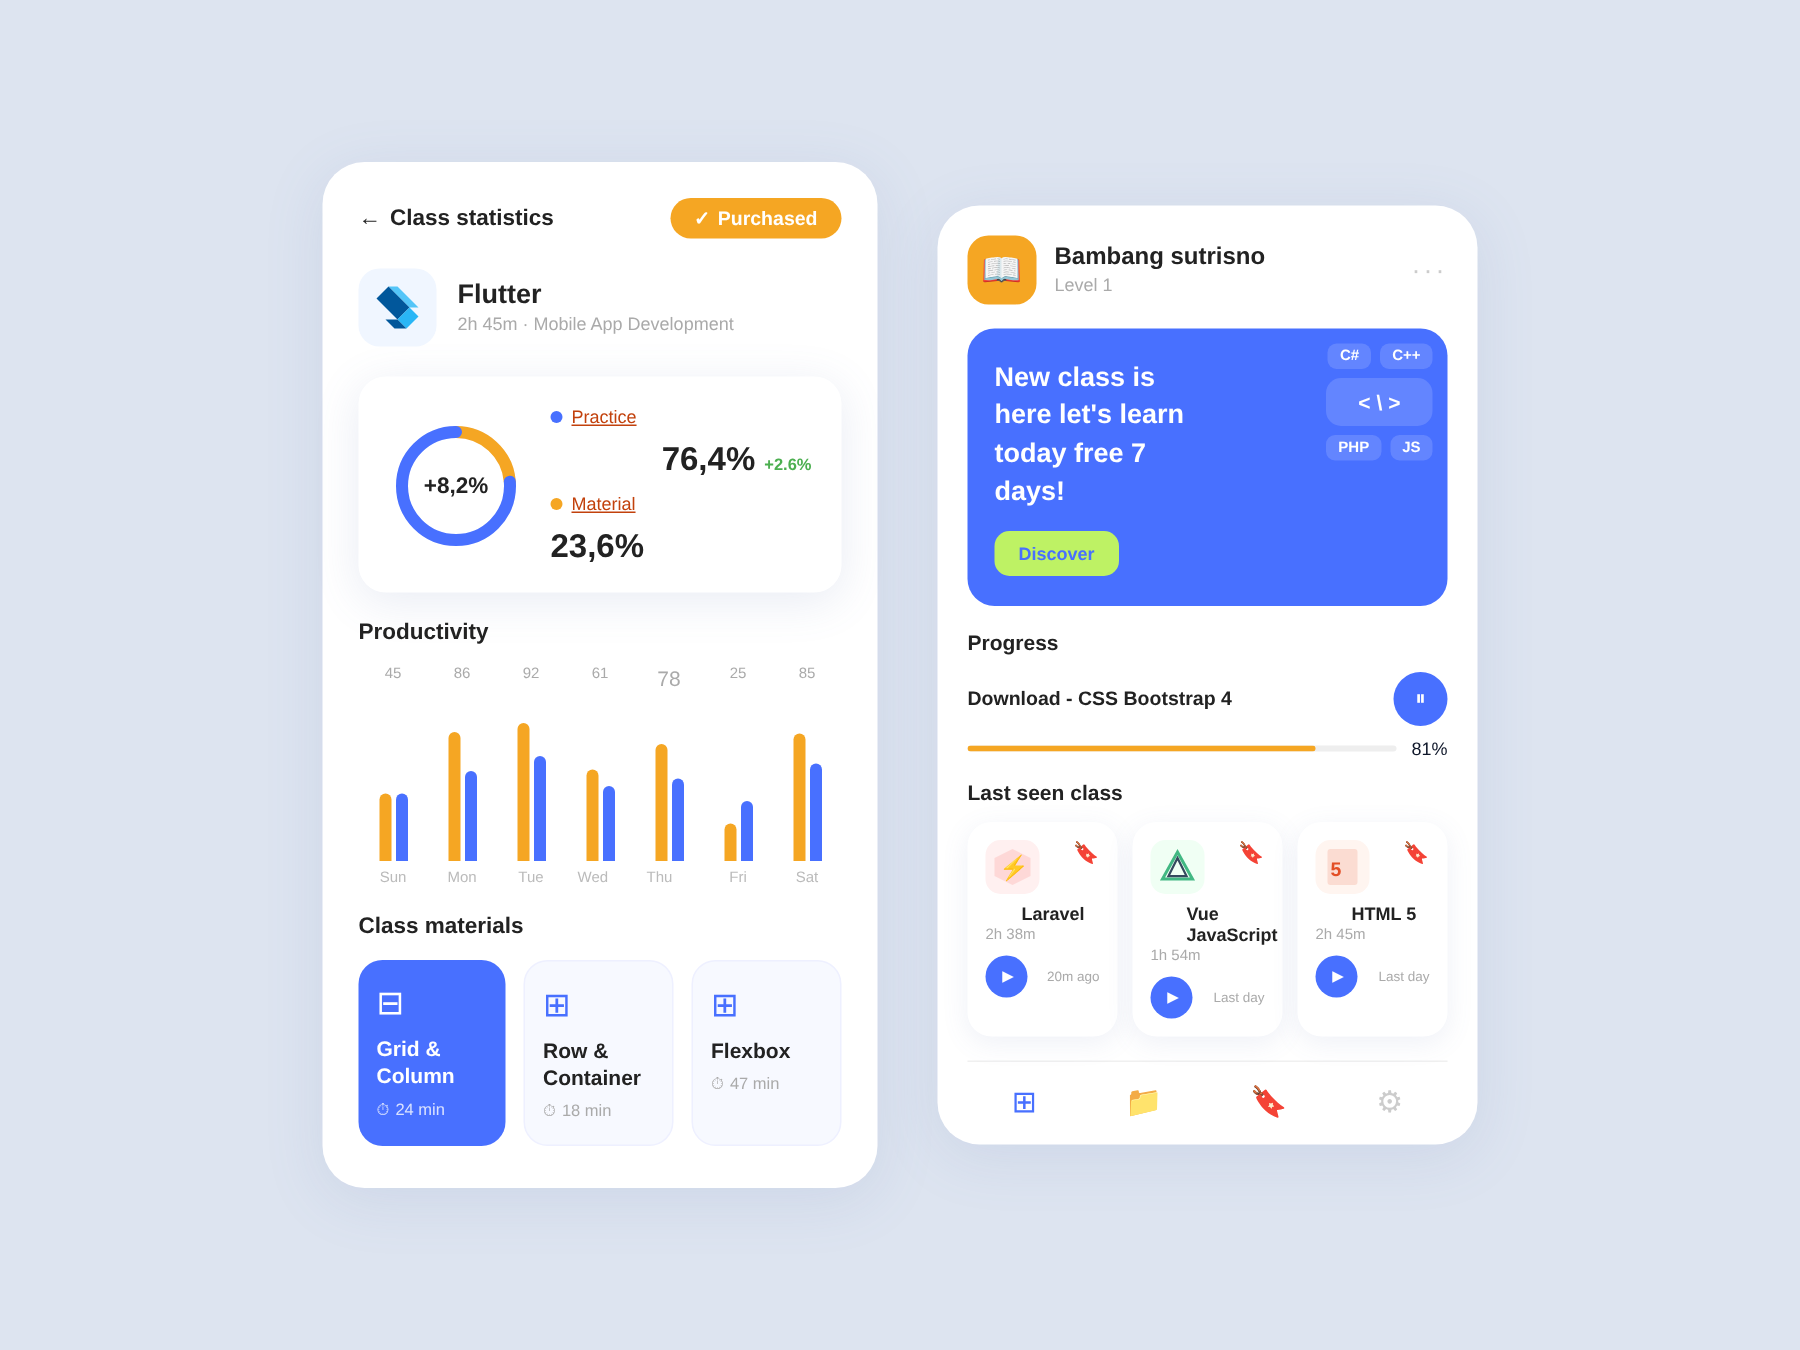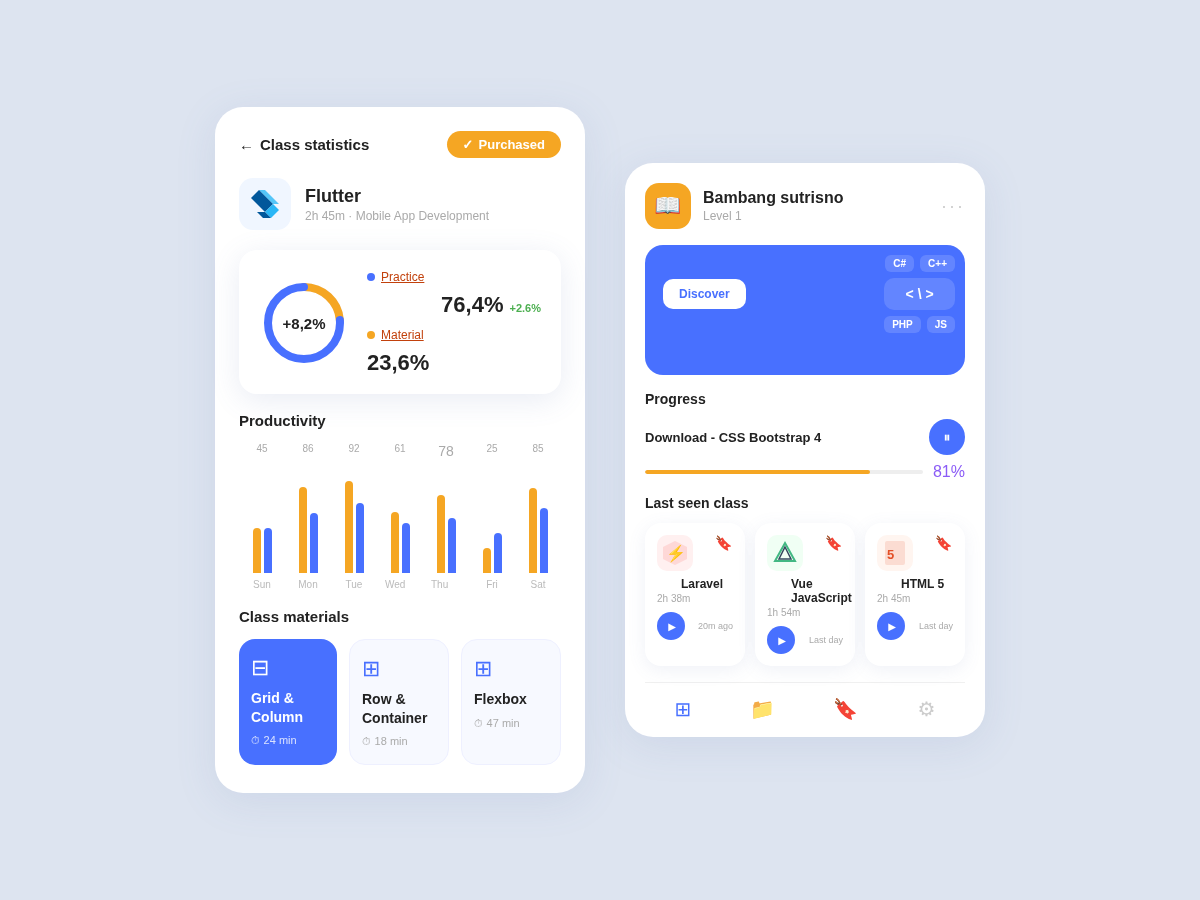--- a/index.html
+++ b/index.html
@@ -208,21 +208,21 @@
       border-radius: 18px;
       padding: 20px 18px;
       color: #fff;
       margin-bottom: 16px;
       position: relative;
       overflow: hidden;
       min-height: 130px;
     }
     .banner-text { font-size: 18px; font-weight: 700; line-height: 1.4; max-width: 150px; }
     .banner-btn {
-      background: #ffffff;
+      background: #bef264;
       color: #4870ff;
       border: none;
       border-radius: 10px;
       padding: 8px 16px;
       font-size: 12px;
       font-weight: 600;
       margin-top: 14px;
       cursor: pointer;
     }
     .banner-decoration {
@@ -271,21 +271,21 @@
       height: 4px;
       background: #eee;
       border-radius: 2px;
       overflow: hidden;
     }
     .progress-bar-fill {
       height: 100%;
       background: #f5a623;
       border-radius: 2px;
     }
-    .progress-pct { font-size: 16px; color: #8b5cf6; text-align: right; }
+    .progress-pct { font-size: 12px; color: #0f172a; text-align: right; }
 
     
     .last-seen-title { font-size: 14px; font-weight: 600; color: #222; margin-bottom: 12px; }
     .class-cards {
       display: flex;
       gap: 10px;
       overflow-x: visible;
     }
     .class-item {
       background: #fff;
@@ -511,20 +511,21 @@
       <span>📖</span>
     </div>
     <div>
       <div class="user-name">Bambang sutrisno</div>
       <div class="user-level">Level 1</div>
     </div>
     <div class="dots-menu">···</div>
   </div>
 
   <div class="banner">
+    <div class="banner-text">New class is here let's learn today free 7 days!</div>
     <button class="banner-btn">Discover</button>
 
     
     <div class="banner-decoration">
       <div style="display:flex;gap:6px;justify-content:flex-end;">
         <span class="tag-chip">C#</span>
         <span class="tag-chip">C++</span>
       </div>
       <div style="background:rgba(255,255,255,0.15);border-radius:10px;padding:8px 14px;font-size:14px;font-weight:700;color:#fff;text-align:center;">&lt; \ &gt;</div>
       <div style="display:flex;gap:6px;justify-content:flex-end;">

